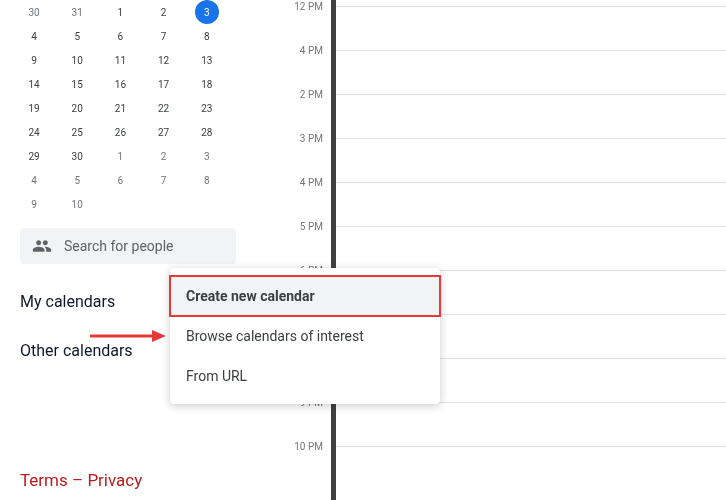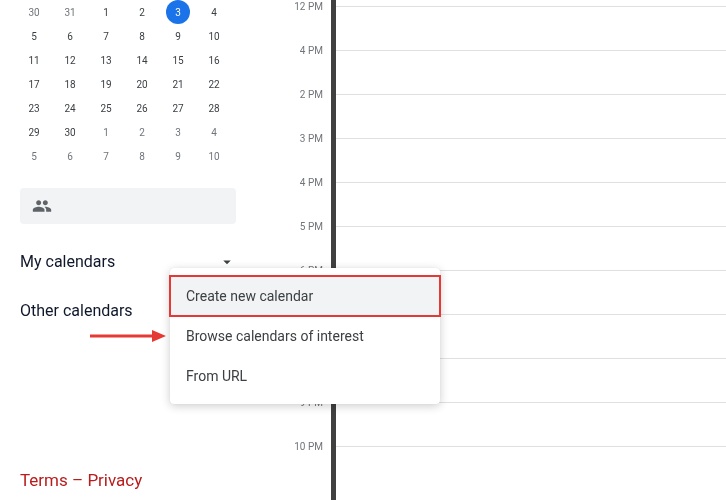--- a/index.html
+++ b/index.html
@@ -16,23 +16,23 @@
     .container { display: flex; height: 100%; }
     .sidebar {
       width: 256px;
       padding-left: 20px;
       padding-right: 20px;
       display: flex;
       flex-direction: column;
     }
     .mini-cal {
       display: grid;
-      grid-template-columns: repeat(6, 1fr);
+      grid-template-columns: repeat(5, 1fr);
       gap: 0;
-      margin-bottom: 20px;
+      margin-bottom: 12px;
     }
     .mini-cal-day {
       width: 28px;
       height: 24px;
       display: flex;
       align-items: center;
       justify-content: center;
       font-size: 10px;
       color: #3c4043;
       border-radius: 50%;
@@ -108,20 +108,21 @@
     .popup-item {
       padding: 12px 16px;
       font-size: 14px;
       color: #3c4043;
       cursor: pointer;
     }
     .popup-item.highlighted {
       background: #f1f3f4;
       outline: 2px solid #e53935;
       outline-offset: -1px;
+      font-weight: bold;
     }
     .arrow {
       position: absolute;
       left: 90px;
       top: 326px;
       z-index: 101;
     }
     .chevron-down svg { display: block; }
   </style>
 </head>
@@ -171,20 +172,21 @@
         <div class="mini-cal-day other-month">7</div>
         <div class="mini-cal-day other-month">8</div>
         <div class="mini-cal-day other-month">9</div>
         <div class="mini-cal-day other-month">10</div>
       </div>
 
     <div class="search-people">
       <svg width="20" height="20" viewBox="0 0 24 24" fill="#5f6368">
         <path d="M16 11c1.66 0 2.99-1.34 2.99-3S17.66 5 16 5s-3 1.34-3 3 1.34 3 3 3zm-8 0c1.66 0 2.99-1.34 2.99-3S9.66 5 8 5 5 6.34 5 8s1.34 3 3 3zm0 2c-2.33 0-7 1.17-7 3.5V19h14v-2.5c0-2.33-4.67-3.5-7-3.5zm8 0c-.29 0-.62.02-.97.05 1.16.84 1.97 1.97 1.97 3.45V19h6v-2.5c0-2.33-4.67-3.5-7-3.5z"></path>
       </svg>
+      <span class="search-people-label">Search for people</span>
     </div>
 
     <div class="cal-section">
       <span class="cal-section-label">My calendars</span>
       <span class="chevron-down">
         <svg width="18" height="18" viewBox="0 0 24 24" fill="#3c4043">
             <path d="M7 10l5 5 5-5z"></path>
           </svg>
       </span>
     </div>

